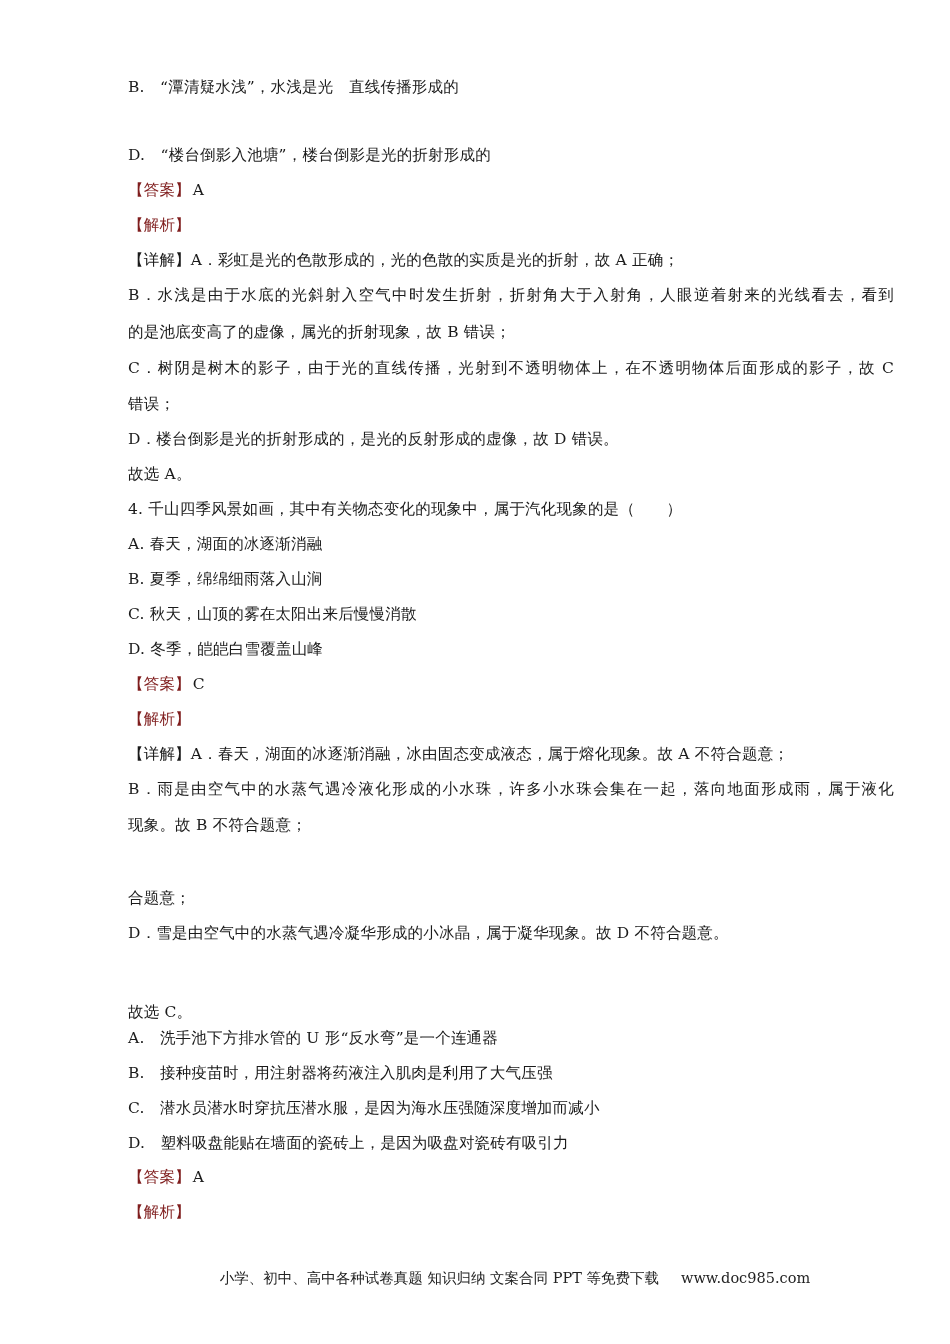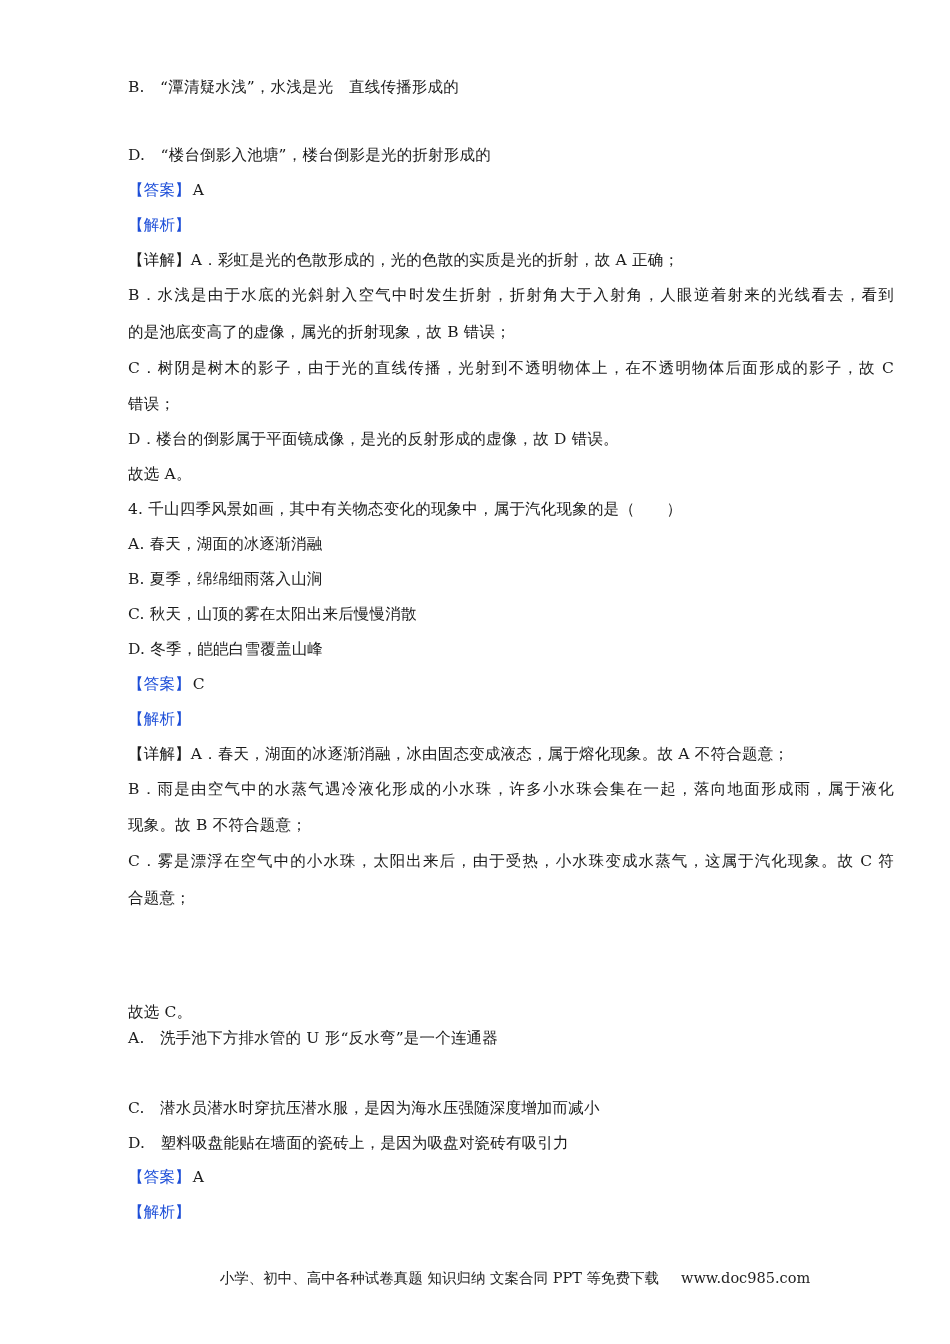--- a/index.html
+++ b/index.html
@@ -30,21 +30,21 @@
       line-height: 20px;
       white-space: nowrap;
       letter-spacing: 0.2px;
     }
     .line.wide {
       width: 766px;
       text-align: justify;
       text-align-last: justify;
     }
     .tag {
-      color: #1d4ed8;
+      color: #7f1d1d;
     }
     .ans-val {
       margin-left: 2px;
     }
     .footer {
       position: absolute;
       left: 0;
       width: 950px;
       top: 1268px;
       text-align: center;
@@ -76,47 +76,50 @@
     <span class="tag">【解析】</span>
   </div>
 
   <div class="line" style="top:250px">
     <span>【详解】</span><span>A．彩虹是光的色散形成的，光的色散的实质是光的折射，故 A 正确；</span>
   </div>
   <div class="line wide" style="top:285px">B．水浅是由于水底的光斜射入空气中时发生折射，折射角大于入射角，人眼逆着射来的光线看去，看到</div>
   <div class="line" style="top:322px">的是池底变高了的虚像，属光的折射现象，故 B 错误；</div>
   <div class="line wide" style="top:358px">C．树阴是树木的影子，由于光的直线传播，光射到不透明物体上，在不透明物体后面形成的影子，故 C</div>
   <div class="line" style="top:394px">错误；</div>
-  <div class="line" style="top:429px">D．楼台的倒影属于平面镜成像，是光的反射形成的虚像，故 D 错误。</div>
+  <div class="line" style="top:429px">D．楼台倒影是光的折射形成的，是光的反射形成的虚像，故 D 错误。</div>
   <div class="line" style="top:464px">故选 A。</div>
 
   <div class="line" style="top:499px">4. 千山四季风景如画，其中有关物态变化的现象中，属于汽化现象的是（　　）</div>
   <div class="line" style="top:534px">A. 春天，湖面的冰逐渐消融</div>
   <div class="line" style="top:569px">B. 夏季，绵绵细雨落入山涧</div>
   <div class="line" style="top:604px">C. 秋天，山顶的雾在太阳出来后慢慢消散</div>
   <div class="line" style="top:639px">D. 冬季，皑皑白雪覆盖山峰</div>
 
   <div class="line" style="top:674px">
     <span class="tag">【答案】</span><span class="ans-val">C</span>
   </div>
   <div class="line" style="top:709px">
     <span class="tag">【解析】</span>
   </div>
 
   <div class="line" style="top:744px">
     <span>【详解】</span><span>A．春天，湖面的冰逐渐消融，冰由固态变成液态，属于熔化现象。故 A 不符合题意；</span>
   </div>
   <div class="line wide" style="top:779px">B．雨是由空气中的水蒸气遇冷液化形成的小水珠，许多小水珠会集在一起，落向地面形成雨，属于液化</div>
   <div class="line" style="top:815px">现象。故 B 不符合题意；</div>
-  <div class="line wide" style="top:851px">C．雾是漂浮在空气中的小水珠，太阳出来后，由于受热，小水珠变成水蒸气，这属于汽化现象。故 C 符</div>
   <div class="line" style="top:888px">合题意；</div>
+  <div class="line" style="top:923px">D．雪是由空气中的水蒸气遇冷凝华形成的小冰晶，属于凝华现象。故 D 不符合题意。</div>
   <div class="line" style="top:1002px">故选 C。</div>
 
   <div class="line" style="top:1028px">
     <span>A.</span>&nbsp;&nbsp;&nbsp;<span>洗手池下方排水管的 U 形“反水弯”是一个连通器</span>
+  </div>
+  <div class="line" style="top:1063px">
+    <span>B.</span>&nbsp;&nbsp;&nbsp;<span>接种疫苗时，用注射器将药液注入肌肉是利用了大气压强</span>
   </div>
   <div class="line" style="top:1098px">
     <span>C.</span>&nbsp;&nbsp;&nbsp;<span>潜水员潜水时穿抗压潜水服，是因为海水压强随深度增加而减小</span>
   </div>
   <div class="line" style="top:1133px">
     <span>D.</span>&nbsp;&nbsp;&nbsp;<span>塑料吸盘能贴在墙面的瓷砖上，是因为吸盘对瓷砖有吸引力</span>
   </div>
 
   <div class="line" style="top:1167px">
     <span class="tag">【答案】</span><span class="ans-val">A</span>

